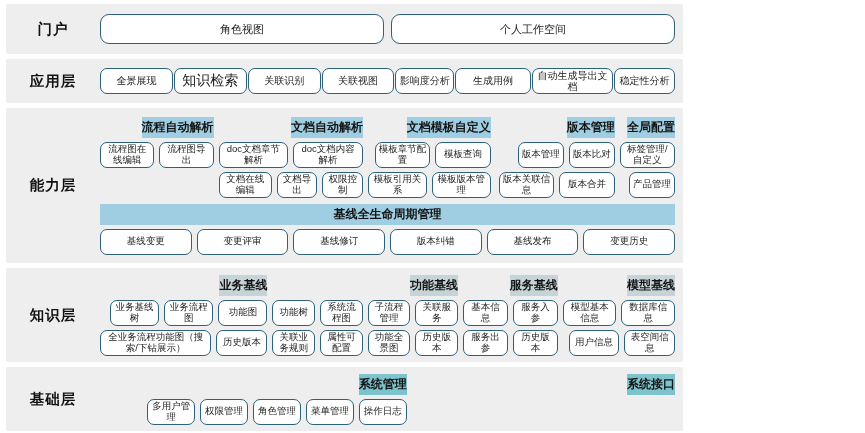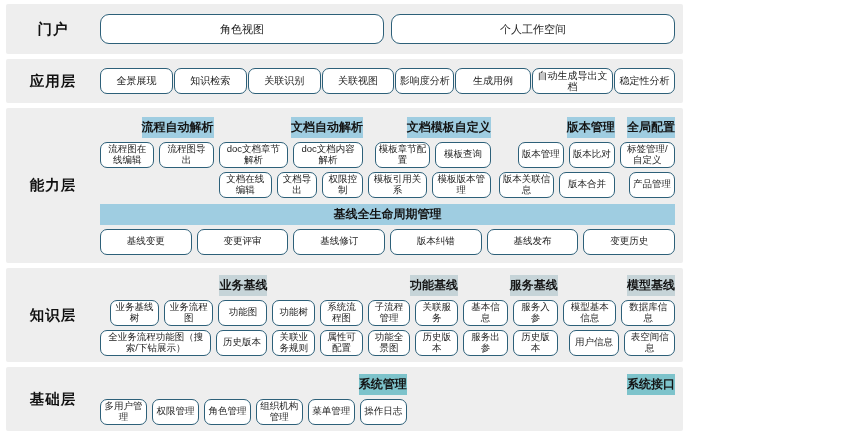--- a/index.html
+++ b/index.html
@@ -129,21 +129,21 @@
         <div class="pill big">个人工作空间</div>
       </div>
     </div>
   </div>
 
   <div class="layer" style="height:44px;">
     <div class="layer-label">应用层</div>
     <div class="layer-body">
       <div class="app-row">
         <div class="pill" style="flex:1 1 0;height:26px;font-size:10px;">全景展现</div>
-        <div class="pill" style="flex:1 1 0;height:26px;font-size:10px;">知识检索</div>
+        <div class="pill" style="flex:1 1 0;height:26px;font-size:14px;">知识检索</div>
         <div class="pill" style="flex:1 1 0;height:26px;font-size:10px;">关联识别</div>
         <div class="pill" style="flex:1 1 0;height:26px;font-size:10px;">关联视图</div>
         <div class="pill" style="flex:0.78 1 0;height:26px;font-size:10px;">影响度分析</div>
         <div class="pill" style="flex:1.05 1 0;height:26px;font-size:10px;">生成用例</div>
         <div class="pill" style="flex:1.12 1 0;height:26px;font-size:10px;">自动生成导出文档</div>
         <div class="pill" style="flex:0.82 1 0;height:26px;font-size:10px;">稳定性分析</div>
       </div>
     </div>
   </div>
 
@@ -289,21 +289,20 @@
     <div class="layer-label">基础层</div>
     <div class="layer-body">
       <div class="row" style="gap:46px;">
 
         <div class="colgroup" style="flex:1.38 1 0;">
           <div class="ghead base">系统管理</div>
           <div class="cells">
             <div class="pill tall">多用户管理</div>
             <div class="pill tall">权限管理</div>
             <div class="pill tall">角色管理</div>
-            <div class="pill tall">组织机构管理</div>
             <div class="pill tall">菜单管理</div>
             <div class="pill tall">操作日志</div>
           </div>
         </div>
 
         <div class="colgroup" style="flex:1 1 0;">
           <div class="ghead base">系统接口</div>
         </div>
 
       </div>

